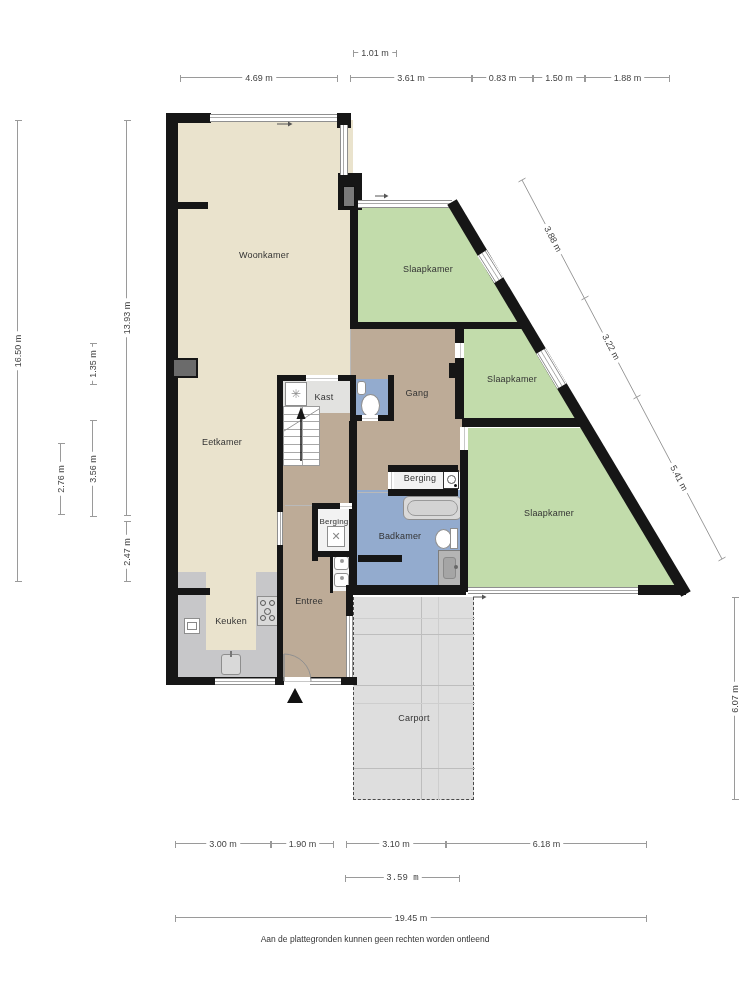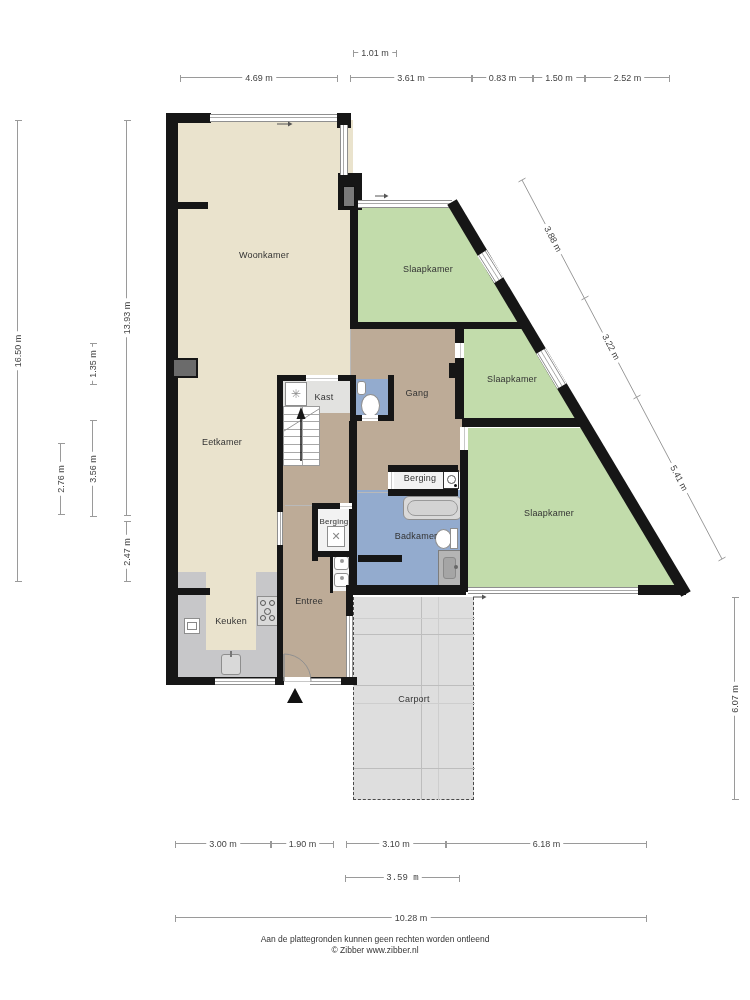--- a/index.html
+++ b/index.html
@@ -215,42 +215,42 @@
 
   <div class="lbl" style="left:264px;top:255px;text-align:center;">Woonkamer</div>
   <div class="lbl" style="left:428px;top:269px;">Slaapkamer</div>
   <div class="lbl" style="left:512px;top:379px;">Slaapkamer</div>
   <div class="lbl" style="left:549px;top:513px;">Slaapkamer</div>
   <div class="lbl" style="left:222px;top:442px;">Eetkamer</div>
   <div class="lbl" style="left:417px;top:393px;">Gang</div>
   <div class="lbl" style="left:324px;top:397px;">Kast</div>
   <div class="lbl" style="left:334px;top:521px;font-size:8px;">Berging</div>
   <div class="lbl" style="left:420px;top:478px;">Berging</div>
-  <div class="lbl" style="left:408px;top:536px;padding-left:16px;">Badkamer</div>
+  <div class="lbl" style="left:392px;top:536px;padding-left:16px;">Badkamer</div>
   <div class="lbl" style="left:231px;top:621px;">Keuken</div>
   <div class="lbl" style="left:309px;top:601px;">Entree</div>
-  <div class="lbl" style="left:414px;top:699px;">Carport</div>
+  <div class="lbl" style="left:414px;top:718px;">Carport</div>
 
   <div class="dh" style="left:353px;top:52px;width:44px;">
       <b>1.01 m</b>
     </div>
   <div class="dh" style="left:180px;top:77px;width:158px;">
       <b>4.69 m</b>
     </div>
   <div class="dh" style="left:350px;top:77px;width:122px;">
       <b>3.61 m</b>
     </div>
   <div class="dh" style="left:472px;top:77px;width:61px;">
       <b>0.83 m</b>
     </div>
   <div class="dh" style="left:533px;top:77px;width:52px;">
       <b>1.50 m</b>
     </div>
   <div class="dh" style="left:585px;top:77px;width:85px;">
-      <b>2.52 m</b>
+      <b>1.88 m</b>
     </div>
 
   <div class="dv" style="left:17px;top:120px;height:462px;">
       <b>16.50 m</b>
     </div>
   <div class="dv" style="left:126px;top:120px;height:396px;">
       <b>13.93 m</b>
     </div>
   <div class="dv" style="left:126px;top:521px;height:61px;">
       <b>2.47 m</b>
@@ -282,18 +282,17 @@
   <div class="dh" style="left:346px;top:843px;width:100px;text-align:right;">
       <b>3.10 m</b>
     </div>
   <div class="dh" style="left:446px;top:843px;width:201px;text-decoration:underline;">
       <b>6.18 m</b>
     </div>
   <div class="dh" style="left:345px;top:877px;width:115px;font-family:Liberation Mono, monospace;">
       <b>3.59 m</b>
     </div>
   <div class="dh" style="left:175px;top:917px;width:472px;">
-      <b>10.28 m</b>
+      <b>19.45 m</b>
     </div>
 
   <div class="foot" style="top:934px;">Aan de plattegronden kunnen geen rechten worden ontleend</div>
-  <div class="foot" style="top:945px;">© Zibber www.zibber.nl</div>
 </div>
 
 </body></html>

